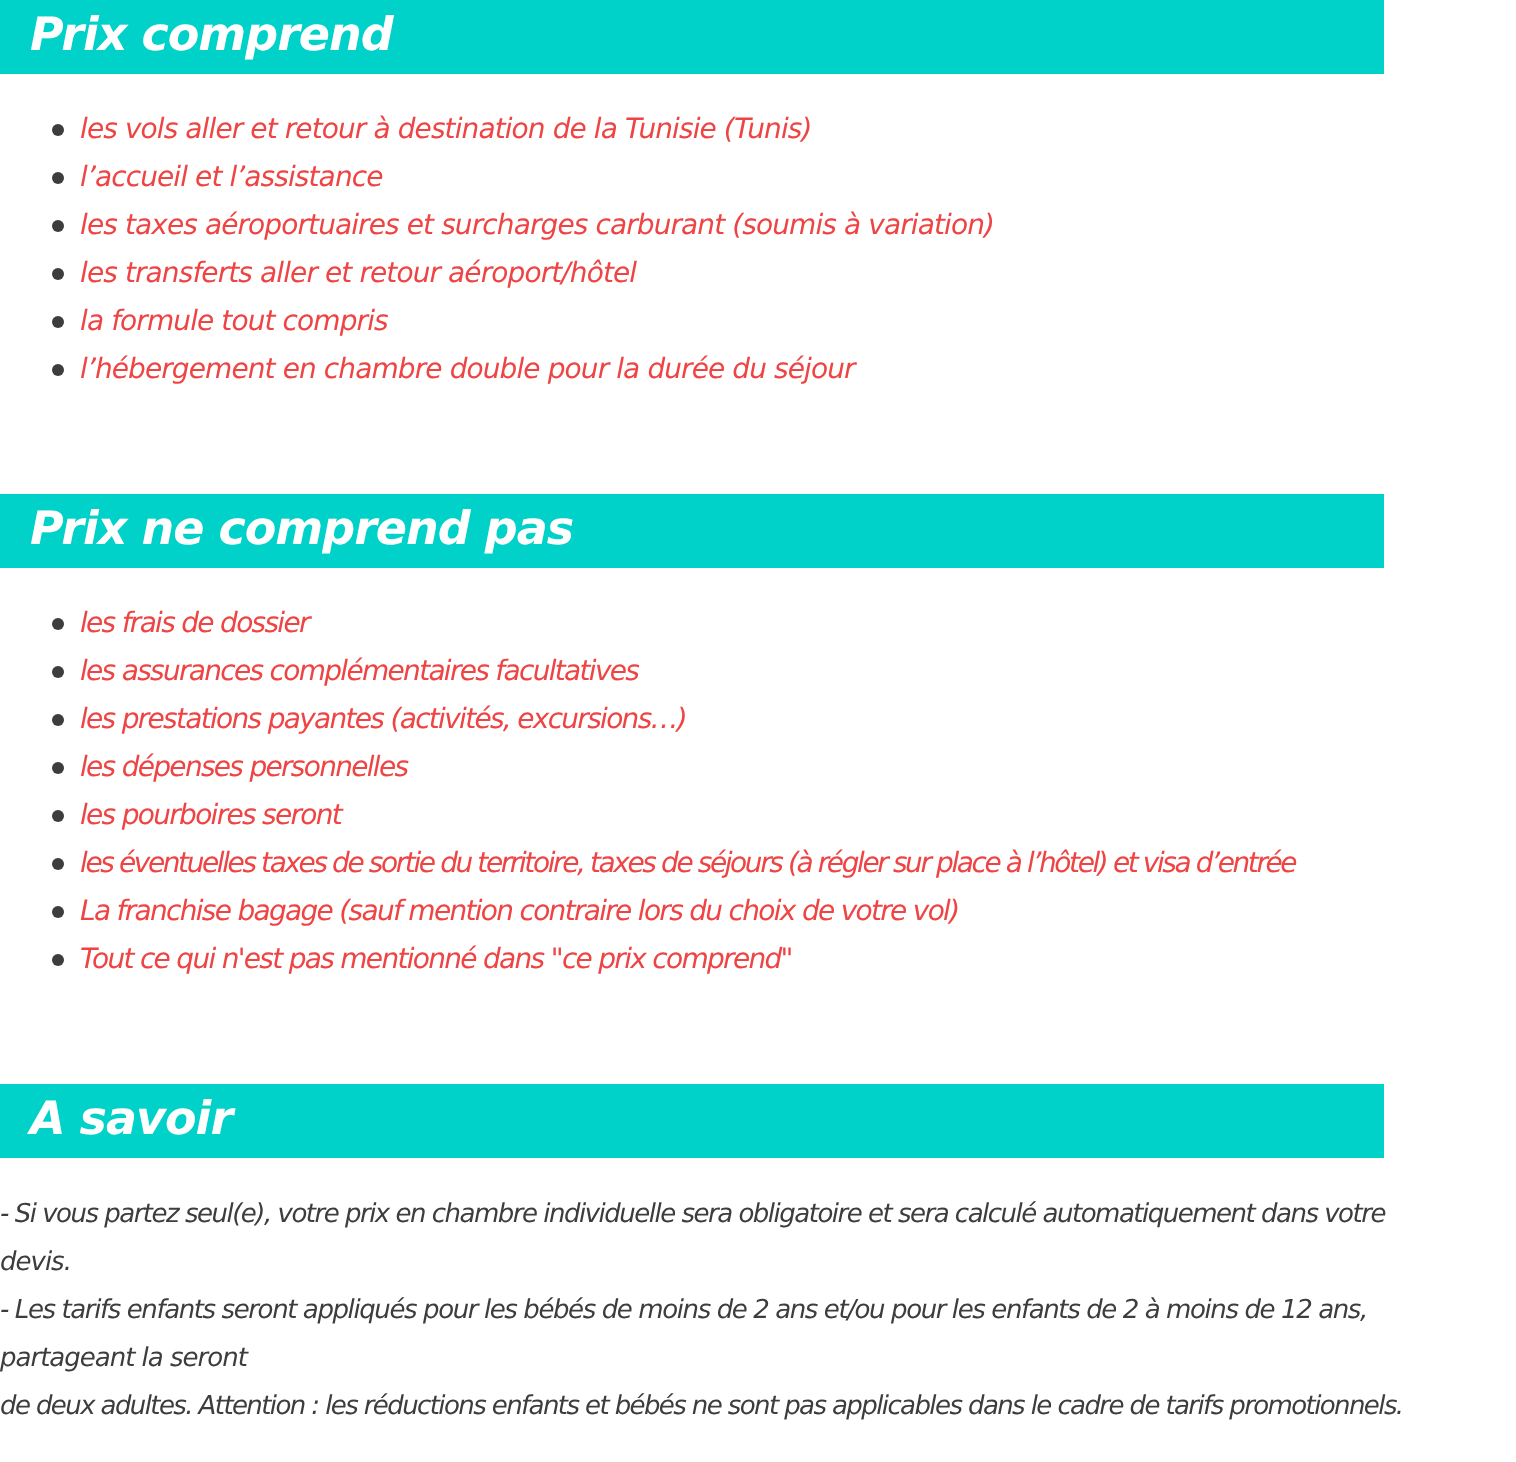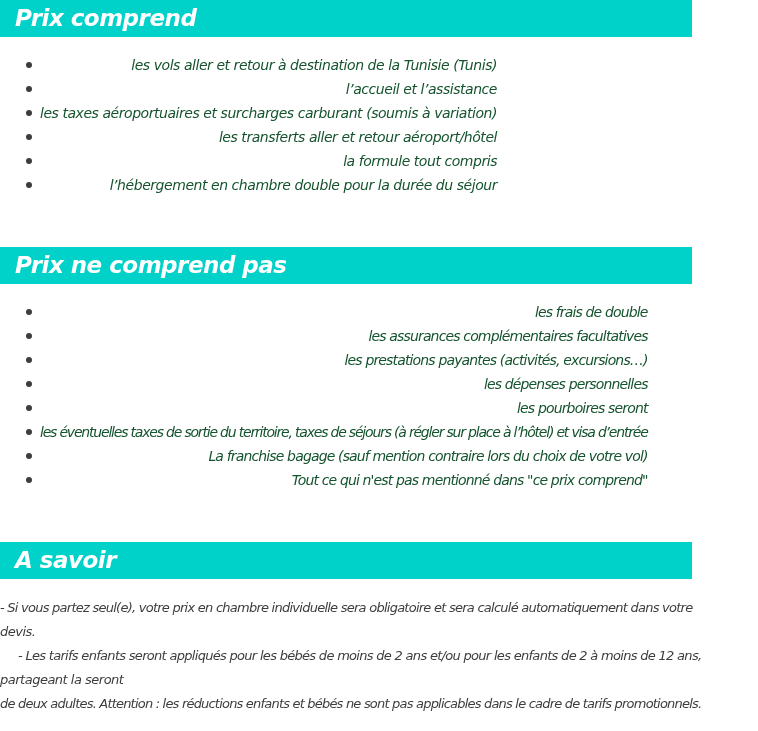--- a/index.html
+++ b/index.html
@@ -40,22 +40,21 @@
     }
     ul.bullets li {
       position: relative;
       height: 24px;
       line-height: 24px;
       padding-left: 40px;
       font-style: italic;
       font-size: 14px;
       letter-spacing: -0.45px;
       white-space: nowrap;
-      color: #14532d;
-      text-align: right;
+      color: #ef4444;
     }
     ul.bullets li .dot {
       position: absolute;
       left: 26px;
       top: 9px;
       width: 6px;
       height: 6px;
       border-radius: 50%;
       background: #3d3d3d;
     }
@@ -90,32 +89,32 @@
   <li><span class="dot"></span><span>les taxes aéroportuaires et surcharges carburant (soumis à variation)</span></li>
   <li><span class="dot"></span><span>les transferts aller et retour aéroport/hôtel</span></li>
   <li><span class="dot"></span><span>la formule tout compris</span></li>
   <li><span class="dot"></span><span>l’hébergement en chambre double pour la durée du séjour</span></li>
 </ul>
 
 <div class="section-bar" style="top:247px;text-align:center;">
   <h2 class="section-title">Prix ne comprend pas</h2>
 </div>
 <ul class="bullets condensed" style="top:300px;">
-  <li><span class="dot"></span><span>les frais de double</span></li>
+  <li><span class="dot"></span><span>les frais de dossier</span></li>
   <li><span class="dot"></span><span>les assurances complémentaires facultatives</span></li>
   <li><span class="dot"></span><span>les prestations payantes (activités, excursions…)</span></li>
   <li><span class="dot"></span><span>les dépenses personnelles</span></li>
   <li><span class="dot"></span><span>les pourboires seront</span></li>
   <li><span class="dot"></span><span style="letter-spacing:-1.2px;">les éventuelles taxes de sortie du territoire, taxes de séjours (à régler sur place à l’hôtel) et visa d’entrée</span></li>
   <li><span class="dot"></span><span>La franchise bagage (sauf mention contraire lors du choix de votre vol)</span></li>
   <li><span class="dot"></span><span>Tout ce qui n'est pas mentionné dans "ce prix comprend"</span></li>
 </ul>
 
 <div class="section-bar" style="top:542px;">
   <h2 class="section-title">A savoir</h2>
 </div>
 <div class="info-block">
   <span class="info-line" style="letter-spacing:-0.75px;">- Si vous partez seul(e), votre prix en chambre individuelle sera obligatoire et sera calculé automatiquement dans votre</span>
   <span class="info-line">devis.</span>
-  <span class="info-line" style="letter-spacing:-0.7px;padding-left:18px;">- Les tarifs enfants seront appliqués pour les bébés de moins de 2 ans et/ou pour les enfants de 2 à moins de 12 ans,</span>
+  <span class="info-line" style="letter-spacing:-0.7px;">- Les tarifs enfants seront appliqués pour les bébés de moins de 2 ans et/ou pour les enfants de 2 à moins de 12 ans,</span>
   <span class="info-line">partageant la seront</span>
   <span class="info-line" style="letter-spacing:-0.8px;">de deux adultes. Attention : les réductions enfants et bébés ne sont pas applicables dans le cadre de tarifs promotionnels.</span>
 </div>
 
 </body></html>

